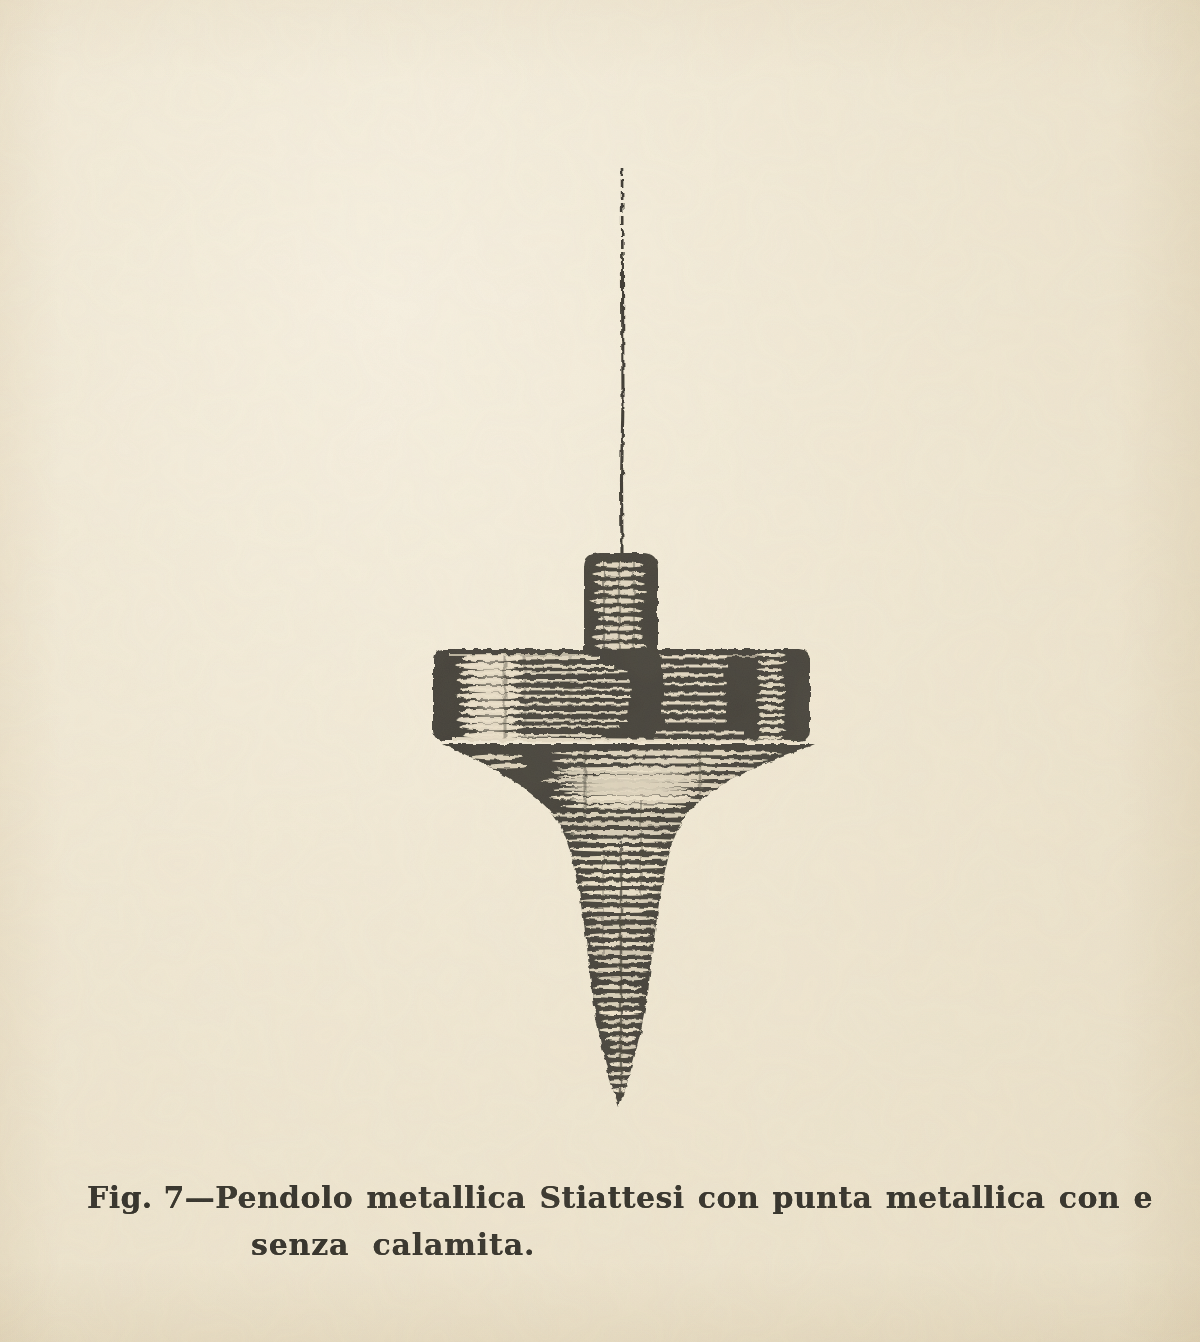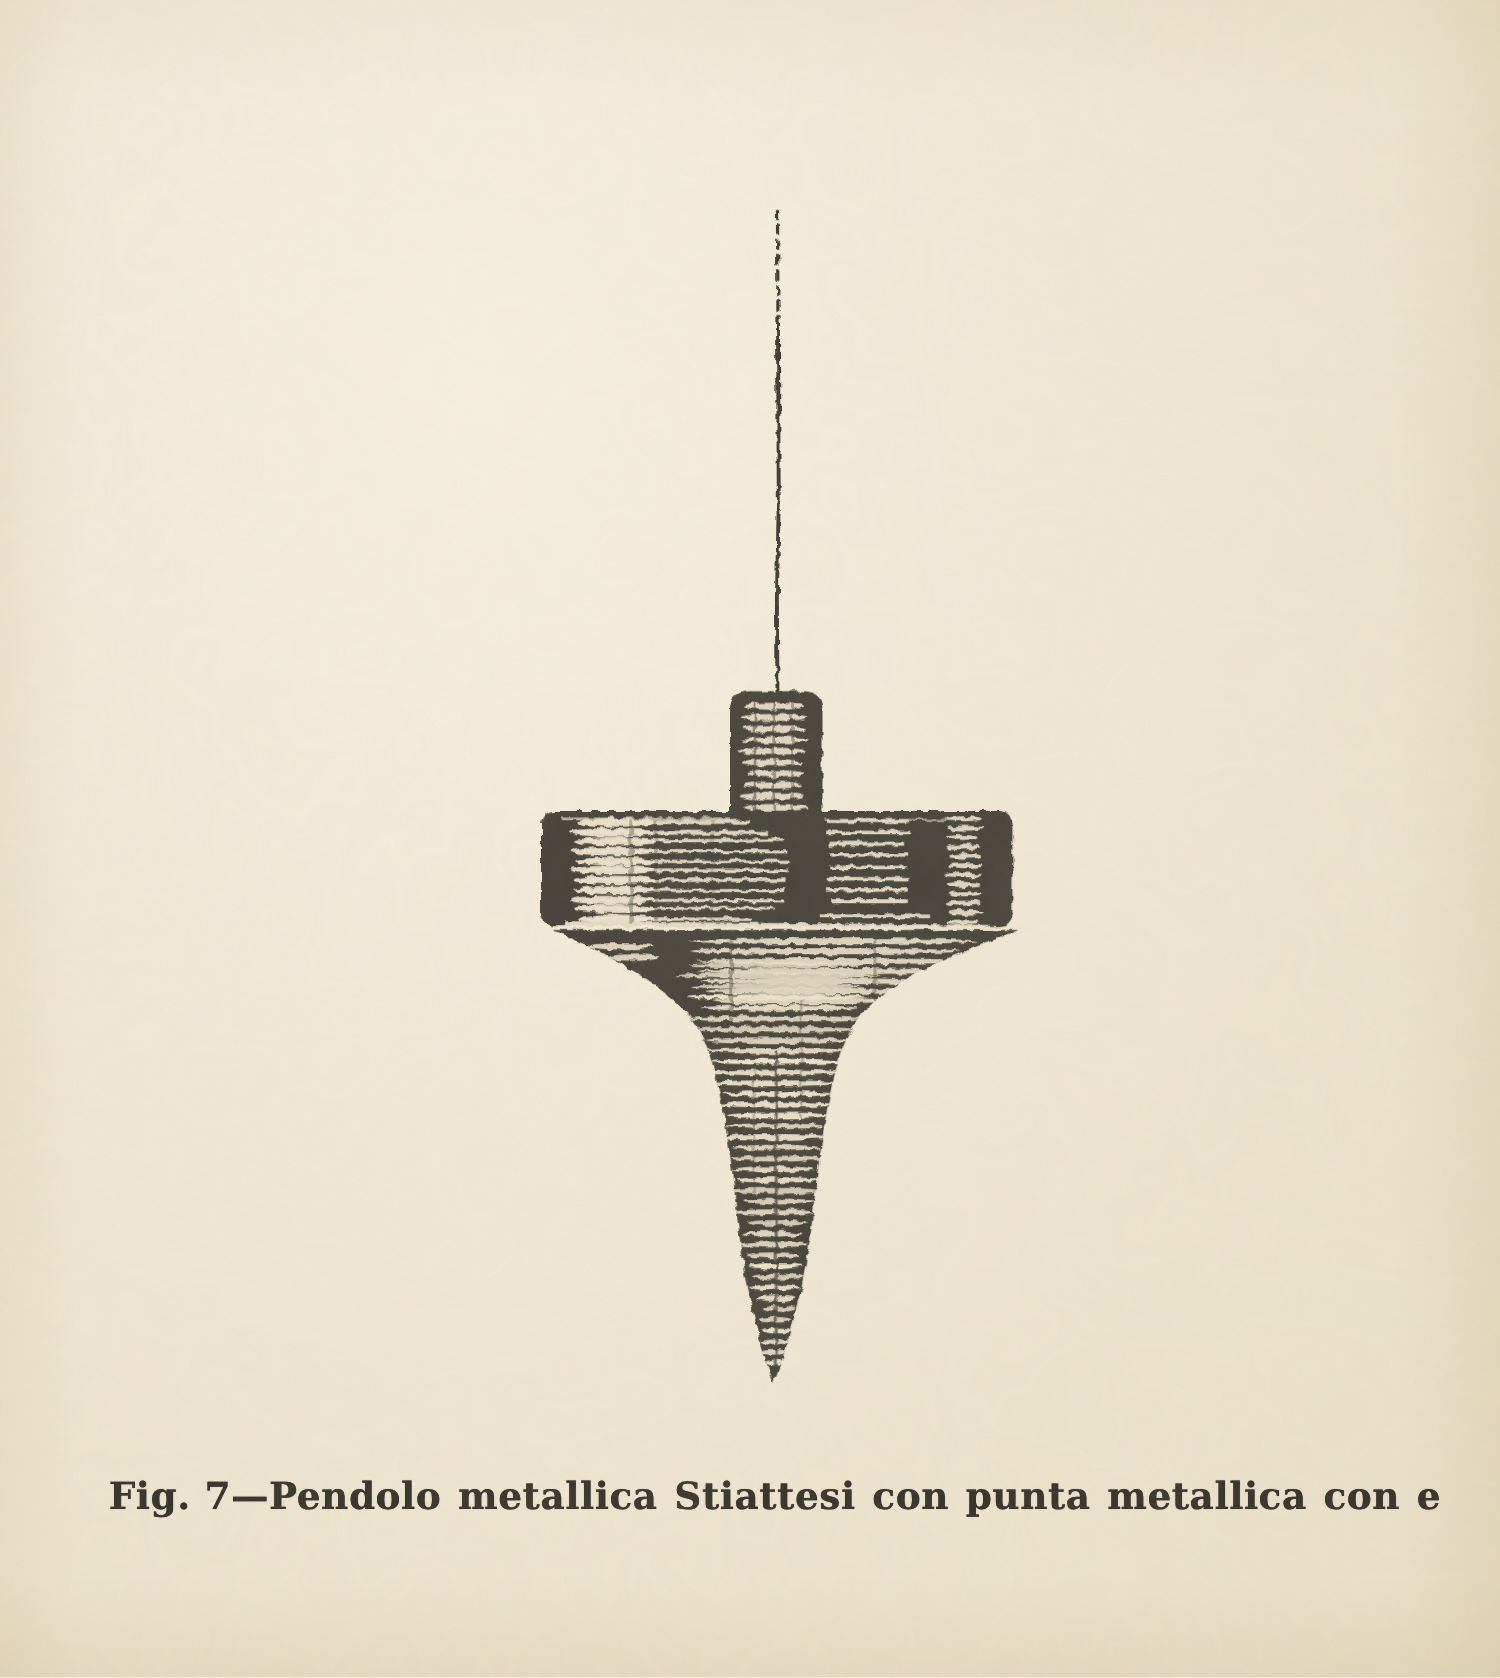--- a/index.html
+++ b/index.html
@@ -246,14 +246,15 @@
           <span class="w">Pendolo</span>
           <span class="w">metallica</span>
           <span class="w">Stiattesi</span>
           <span class="w">con</span>
           <span class="w">punta</span>
           <span class="w">metallica</span>
           <span class="w">con</span>
           <span class="w">e</span>
         </span>
     </div>
+    <div class="cap-line2">senza calamita.</div>
   </div>
 </div>
 
 </body></html>

